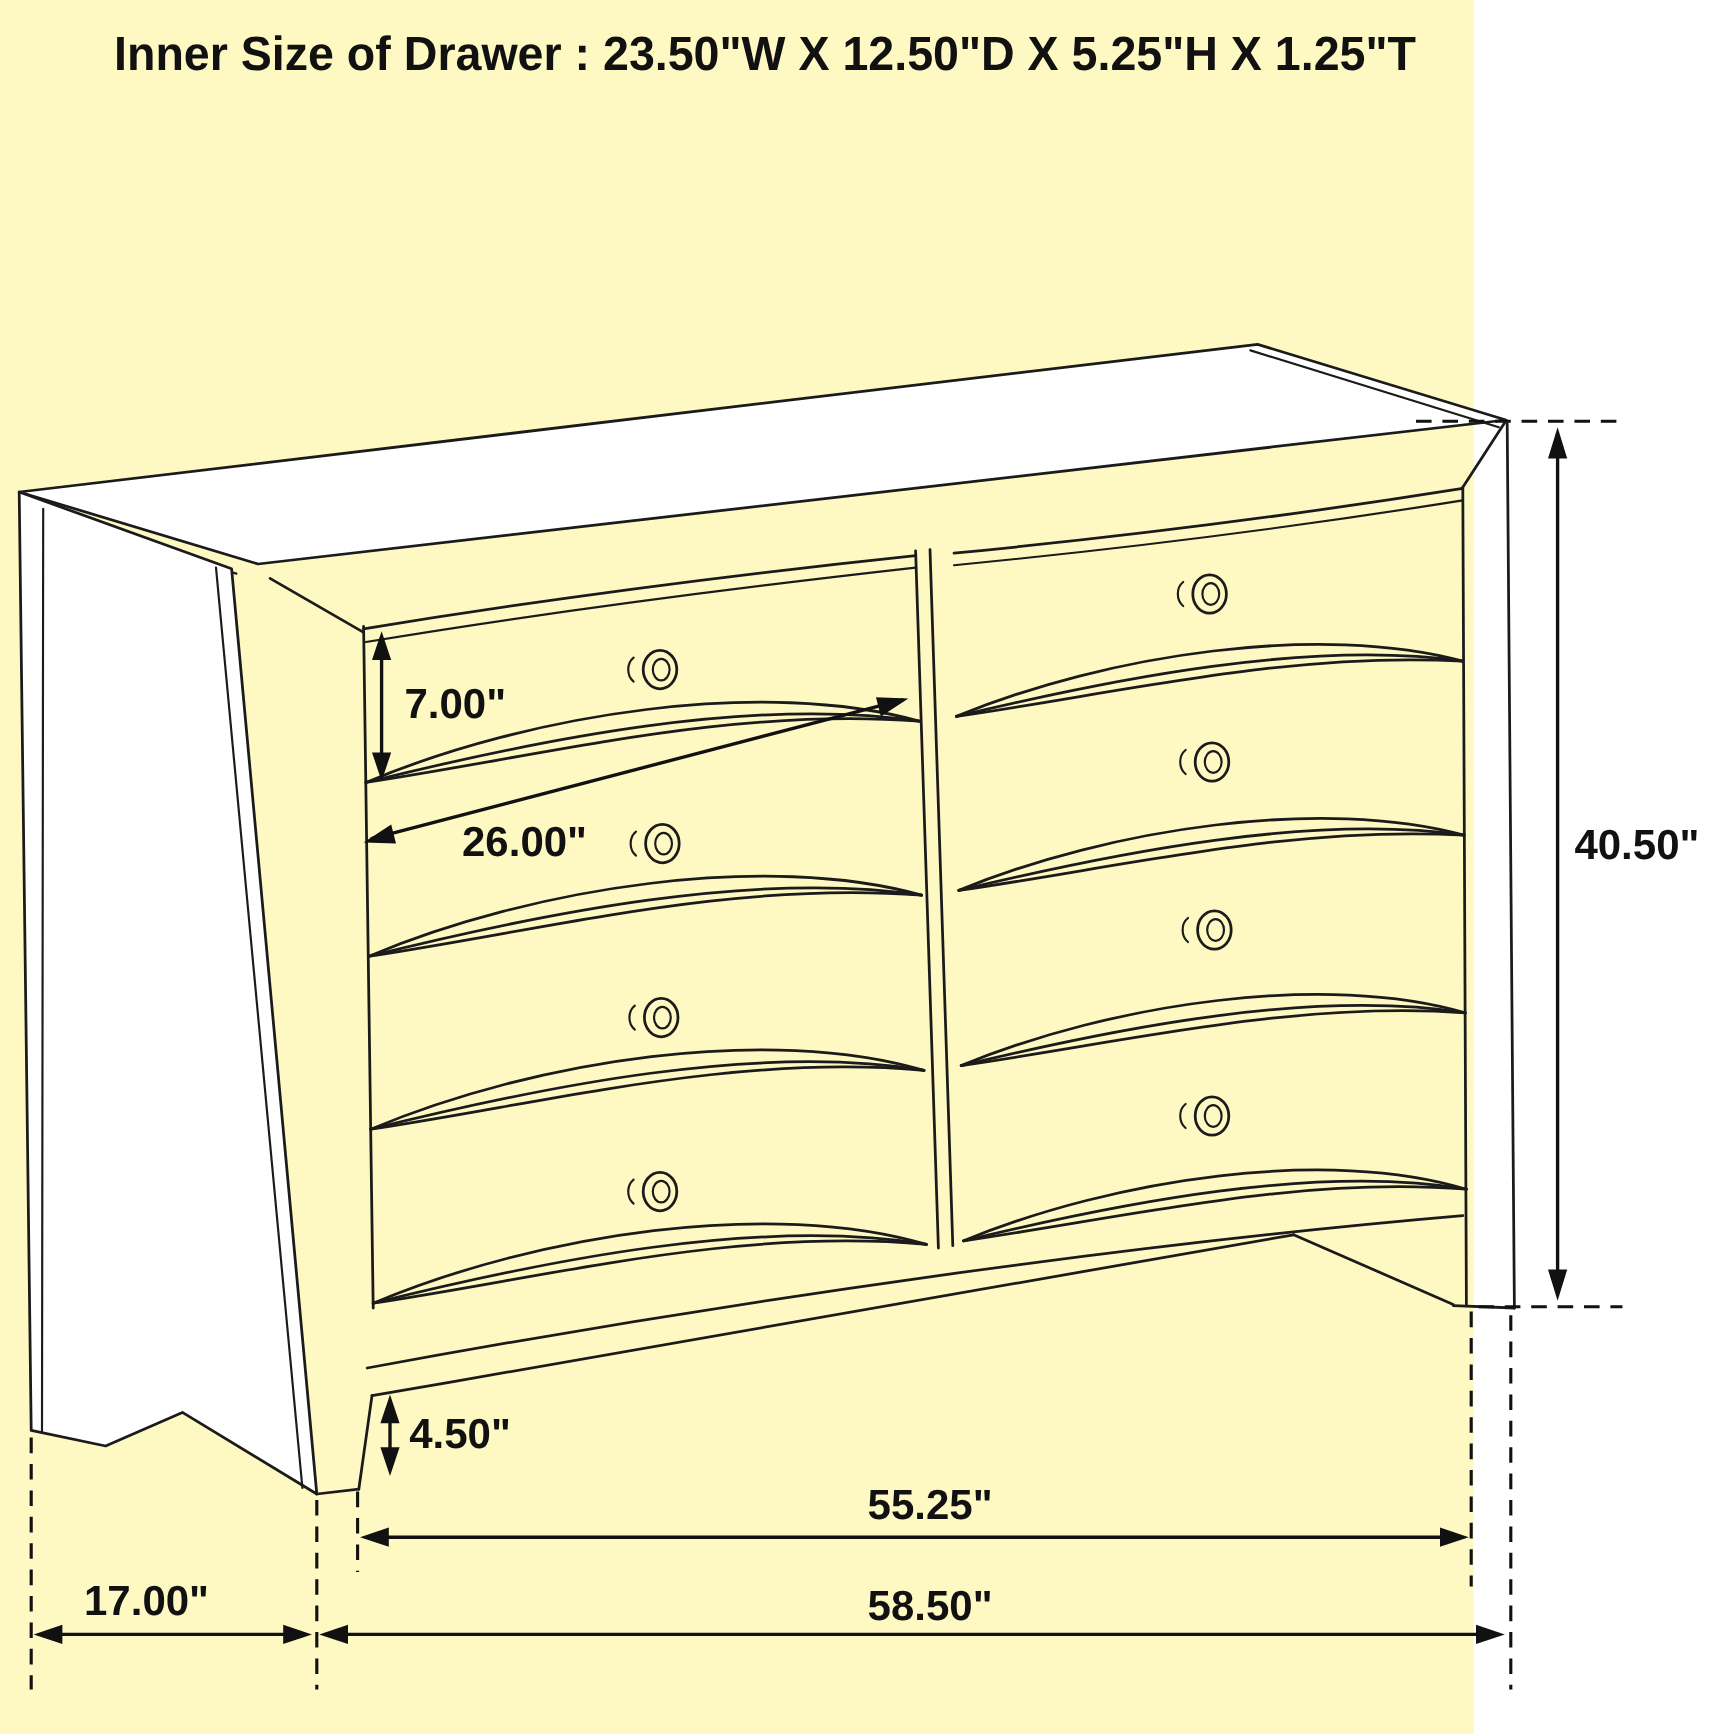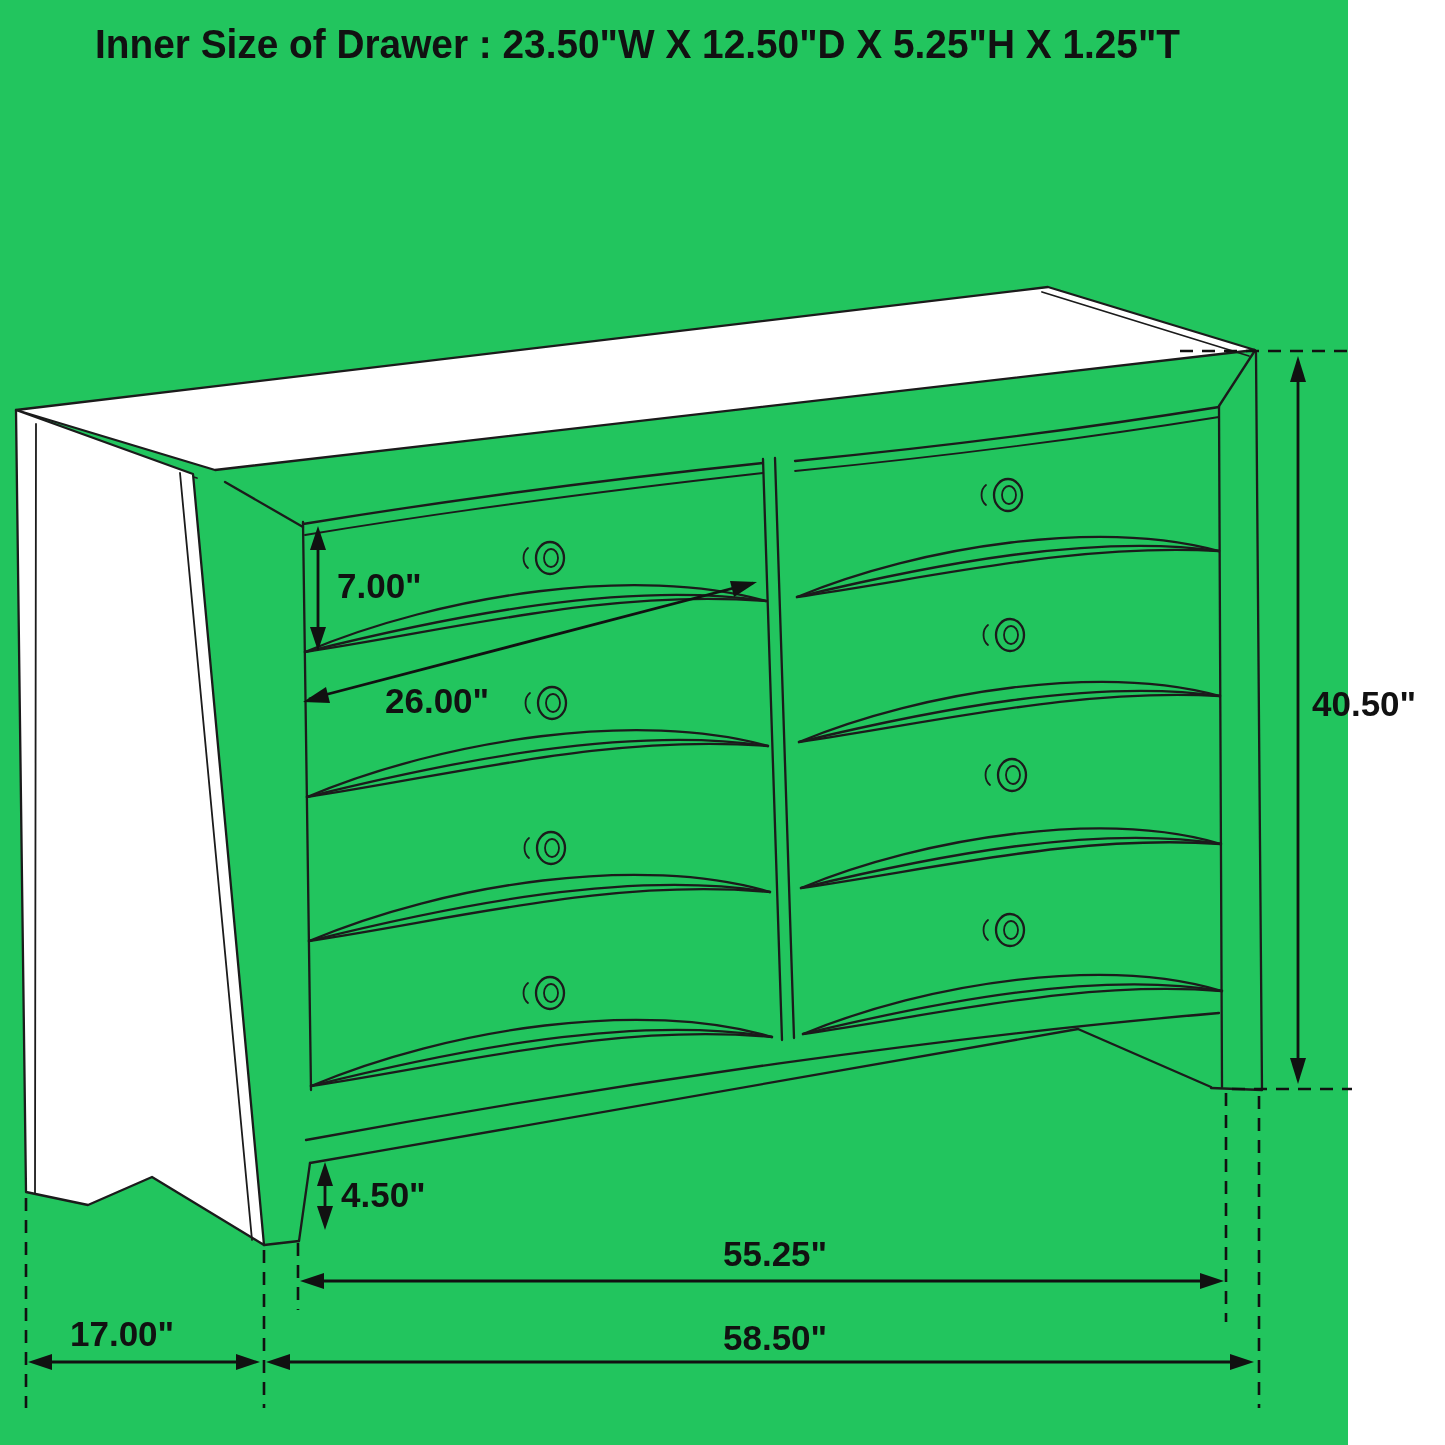--- a/index.html
+++ b/index.html
@@ -6,23 +6,23 @@
     margin: 0;
     padding: 0;
     background: #ffffff;
     width: 1445px;
     height: 1445px;
     overflow: hidden;
     font-family: "Liberation Sans", sans-serif;
   }
   #stage {
     position: relative;
-    width: 1348px;
+    width: 1228px;
     height: 1445px;
-    background: #22c55e;
+    background: #fef9c3;
     text-decoration: underline;
   }
   svg { display: block; }
   .ln   { fill: none; stroke: #1b1b1b; stroke-width: 2.3; stroke-linejoin: round; stroke-linecap: round; }
   .lnthin { fill: none; stroke: #1b1b1b; stroke-width: 1.8; stroke-linejoin: round; stroke-linecap: round; }
   .face { fill: #ffffff; stroke: #1b1b1b; stroke-width: 2.3; stroke-linejoin: round; }
   .dim  { fill: none; stroke: #111111; stroke-width: 2.8; }
   .dimdash { fill: none; stroke: #111111; stroke-width: 2.6; stroke-dasharray: 13 9; }
   .head { fill: #111111; stroke: none; }
   .lbl {

